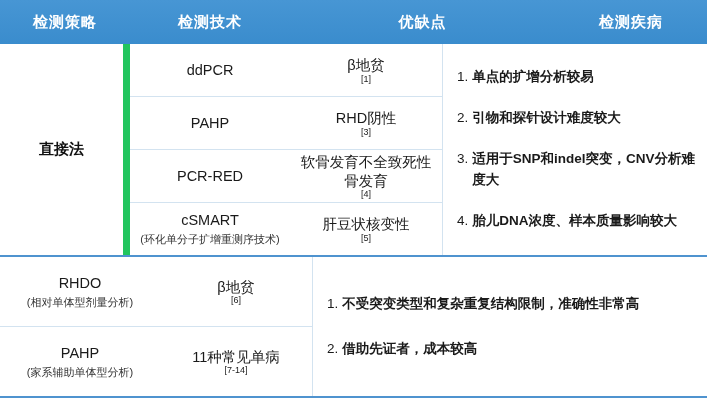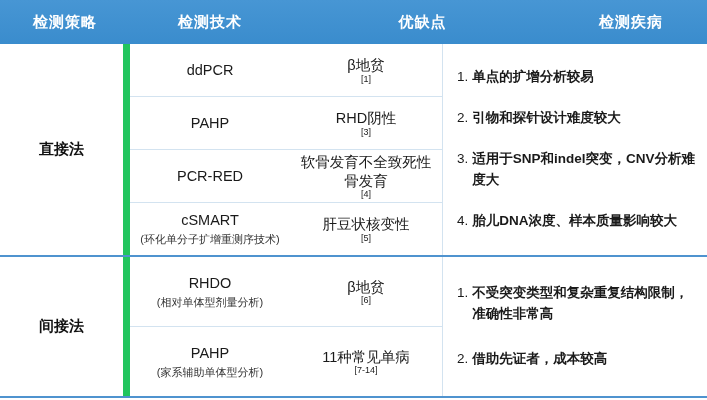--- a/index.html
+++ b/index.html
@@ -185,21 +185,20 @@
         <span class="txt">适用于SNP和indel突变，CNV分析难度大</span>
       </div>
       <div class="note">
         <span class="num">4.</span>
         <span class="txt">胎儿DNA浓度、样本质量影响较大</span>
       </div>
     </div>
   </div>
 
   <div class="block block-b last">
-    <div class="strategy c1 divider-strategy">间接法</div>
 
     <div class="rows tech">
 
       <div class="row">
         <div class="cell tech">
           <span class="main-line">RHDO</span>
           <span class="sub">(相对单体型剂量分析)</span>
         </div>
         <div class="cell dis">
           <span class="main-line">β地贫</span>

